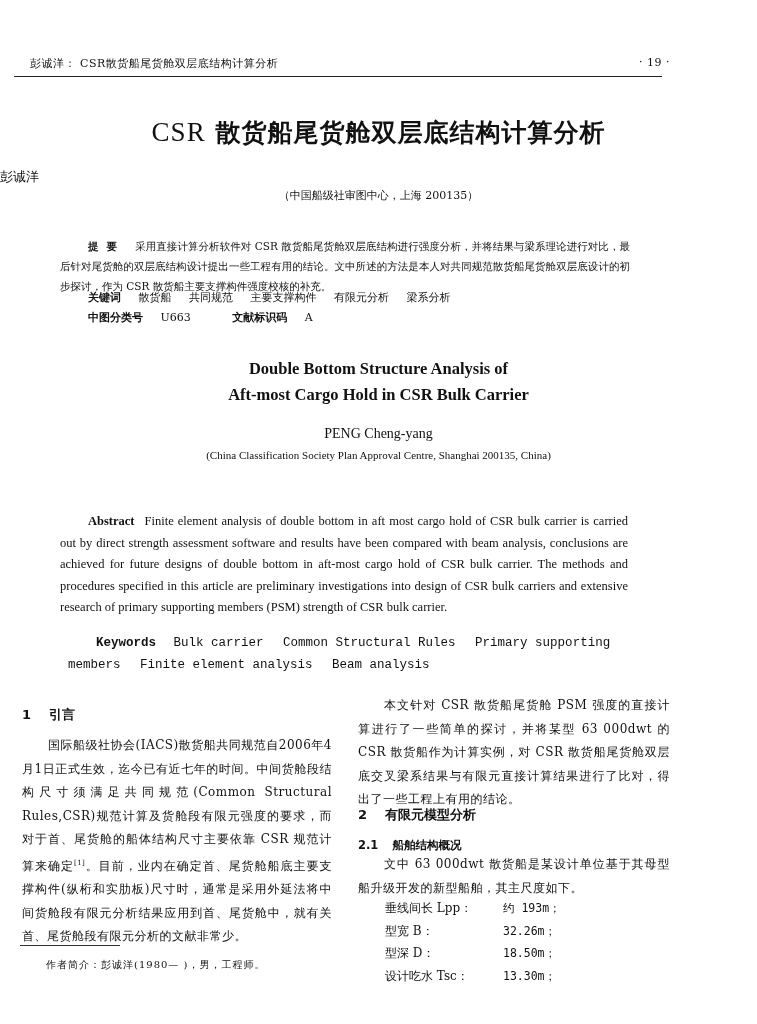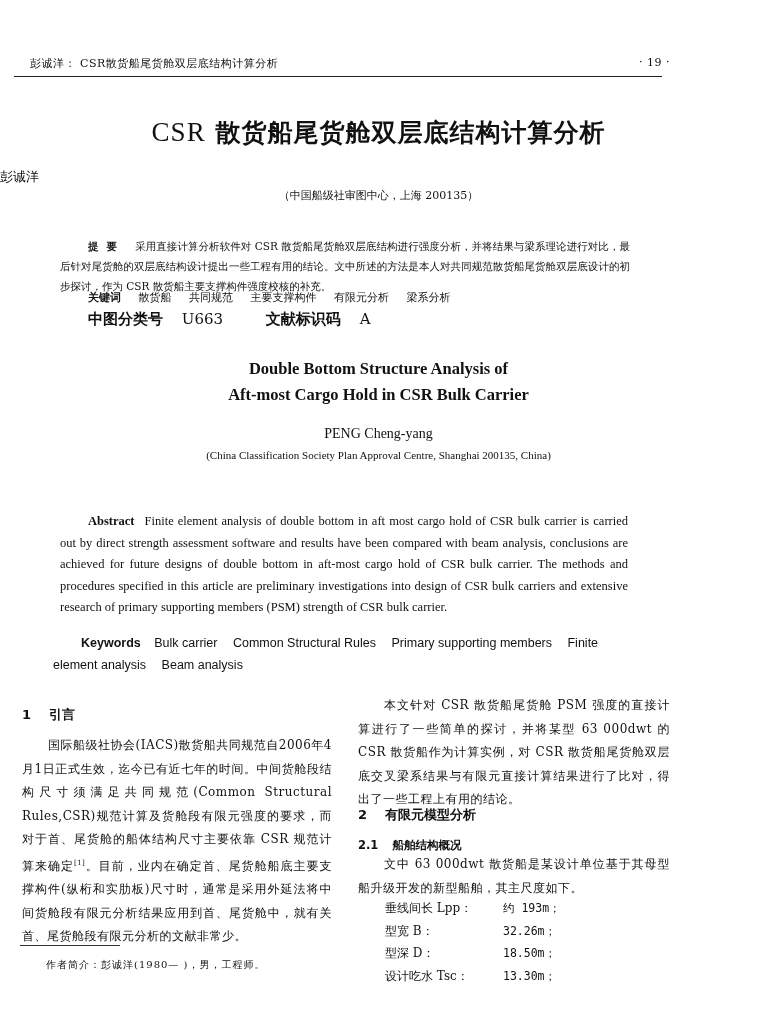--- a/index.html
+++ b/index.html
@@ -26,37 +26,37 @@
     .author-zh { left: 0; width: 757px; top: 168px; text-align: left; font-size: 13px; }
     .affil-zh { left: 0; width: 757px; top: 188px; text-align: center; font-size: 11px; }
     .abstract-zh {
       left: 60px; width: 570px; top: 236px;
       font-size: 10.5px; line-height: 20px; text-align: justify; text-indent: 28px;
     }
     .abstract-zh .label { font-weight: bold; font-family: "DejaVu Sans", sans-serif; margin-right: 10px; letter-spacing: 8px; }
     .kw-zh { left: 88px; top: 290px; font-size: 11px; }
     .kw-zh .label, .cls-zh .label { font-weight: bold; font-family: "DejaVu Sans", sans-serif; margin-right: 14px; }
     .kw-zh .item { margin-right: 14px; }
-    .cls-zh { left: 88px; top: 310px; font-size: 15px; }
+    .cls-zh { left: 88px; top: 310px; font-size: 11px; }
     .cls-zh .val { margin-right: 38px; }
     .title-en {
       left: 0; width: 757px; top: 356px; text-align: center;
       font-family: "Liberation Serif", serif; font-weight: bold; font-size: 16.5px; line-height: 26px;
     }
     .author-en { left: 0; width: 757px; top: 426px; text-align: center; font-family: "Liberation Serif", serif; font-size: 14px; }
     .affil-en { left: 0; width: 757px; top: 449px; text-align: center; font-family: "Liberation Serif", serif; font-size: 11px; }
     .abstract-en {
       left: 60px; width: 568px; top: 511px;
       font-family: "Liberation Serif", serif; font-size: 12.5px; line-height: 21.5px; text-align: justify;
       text-indent: 28px;
     }
     .abstract-en .label, .kw-en .label { font-weight: bold; margin-right: 10px; }
     .kw-en {
-      left: 53px; width: 568px; top: 633px;
-      font-family: Liberation Sans, sans-serif; font-size: 12.5px; line-height: 21.5px; text-indent: 28px;
+      left: 68px; width: 568px; top: 633px;
+      font-family: Liberation Mono, monospace; font-size: 12.5px; line-height: 21.5px; text-indent: 28px;
     }
     .kw-en .item { margin-right: 12px; }
     .section-h {
       font-family: "DejaVu Sans", "Liberation Sans", sans-serif; font-weight: bold; font-size: 13px;
     }
     .section-h .num { margin-right: 18px; }
     .sub-h { font-family: "DejaVu Sans", sans-serif; font-weight: bold; font-size: 11.5px; }
     .sub-h .num { margin-right: 14px; }
     .col-text {
       font-size: 12px; line-height: 23.5px; text-align: justify; letter-spacing: 0.5px;

